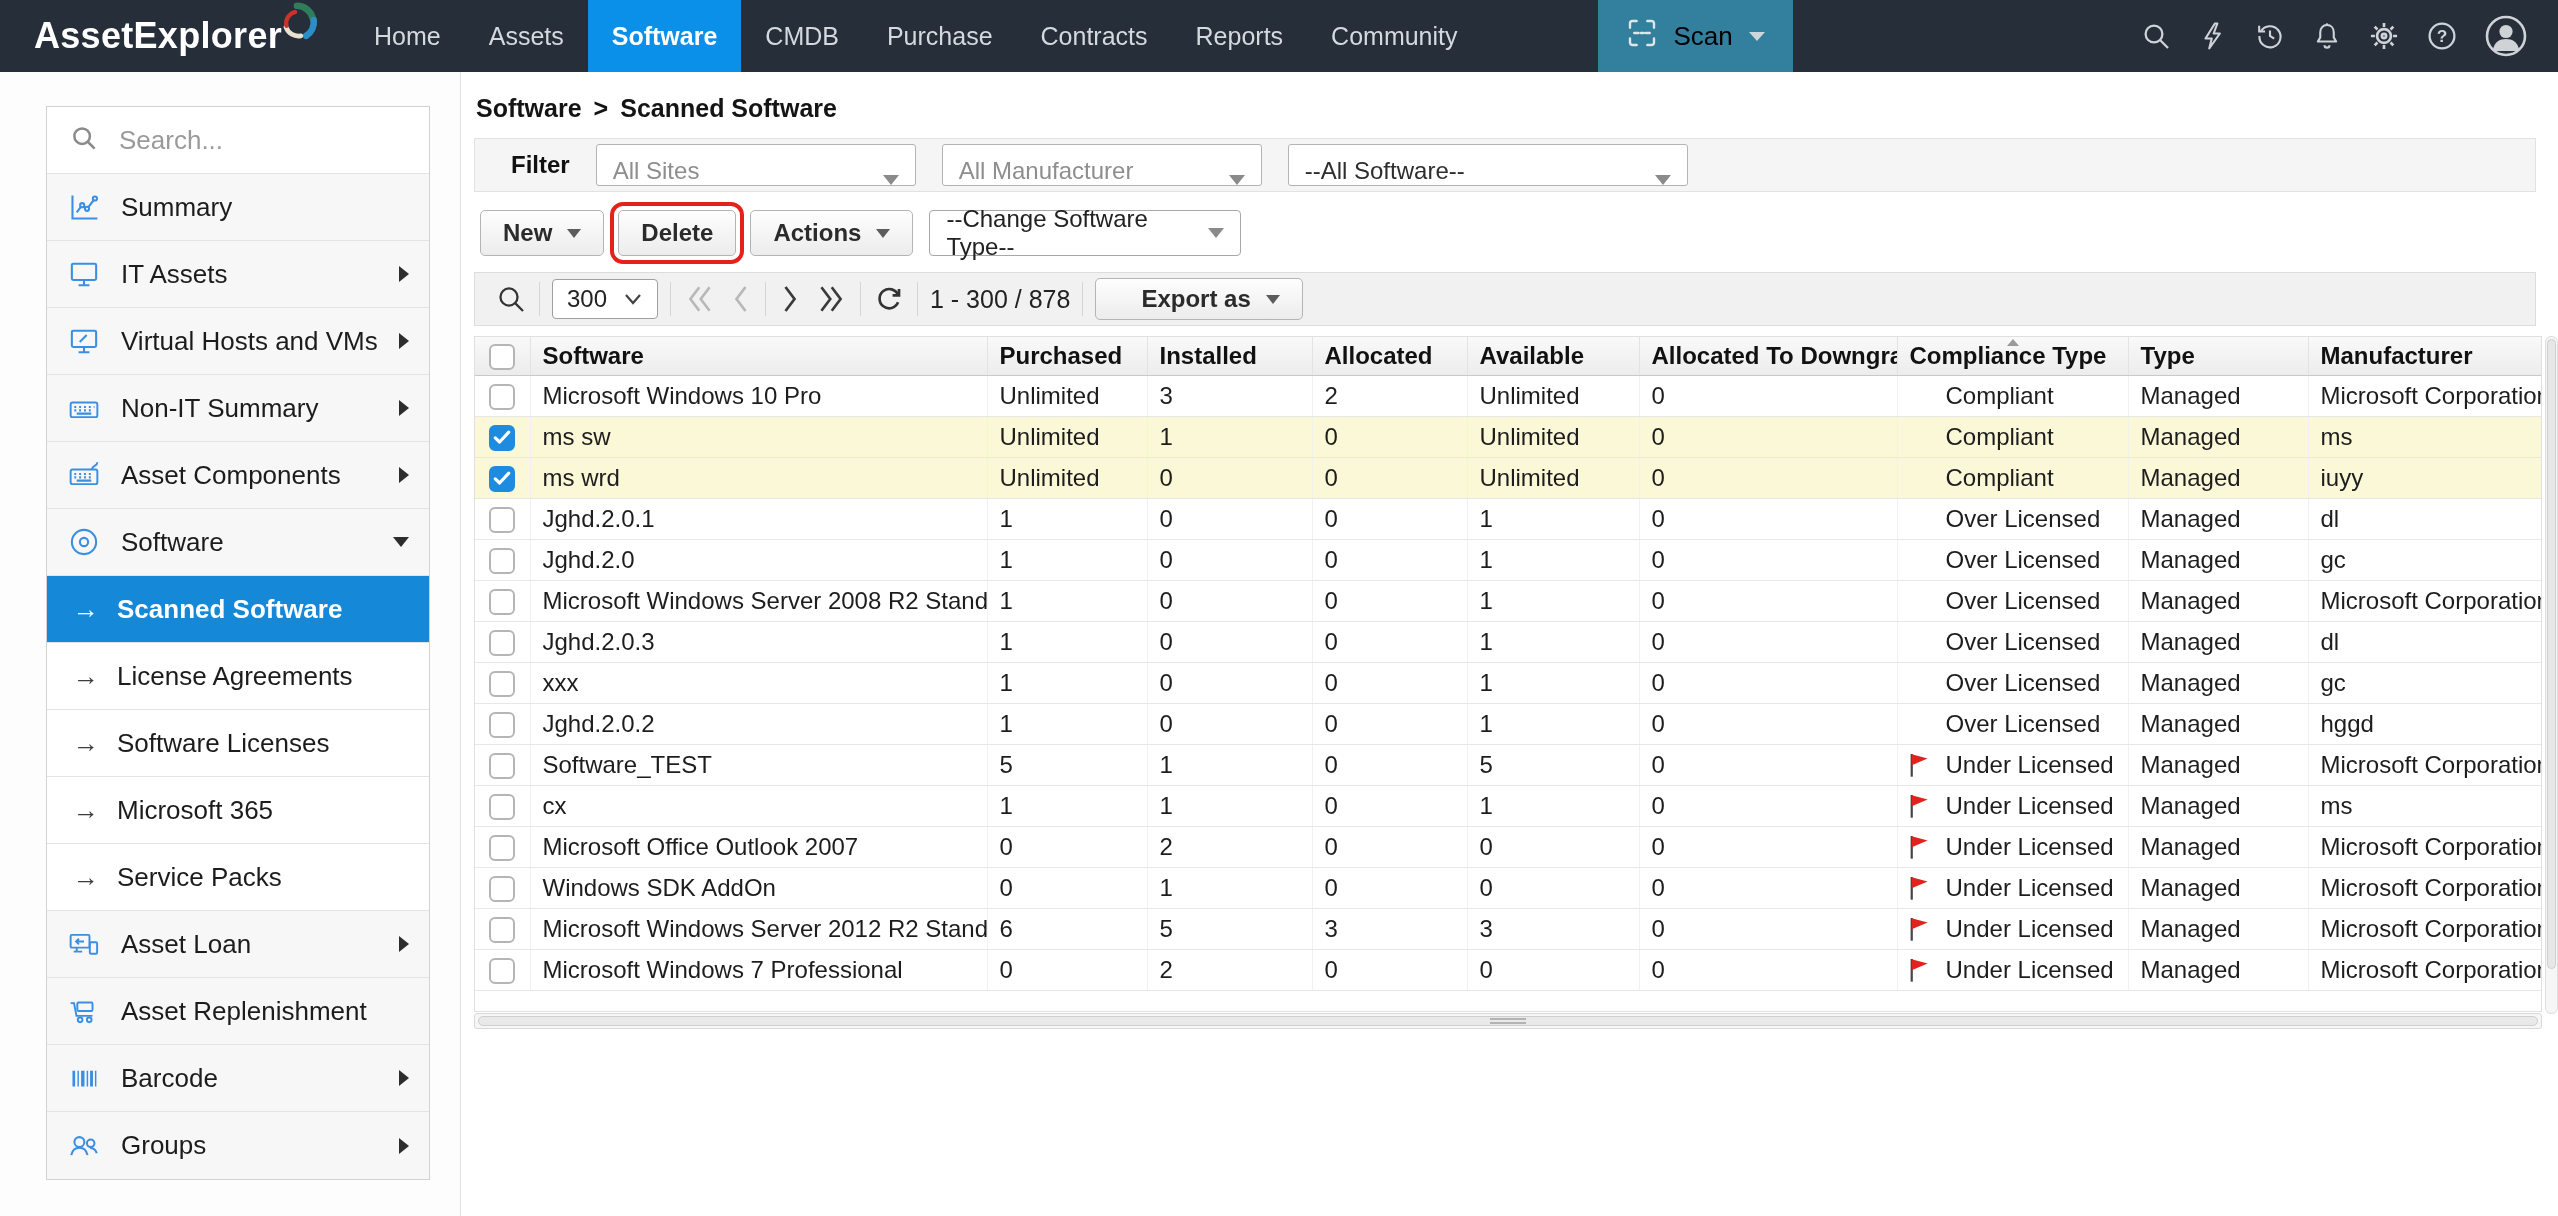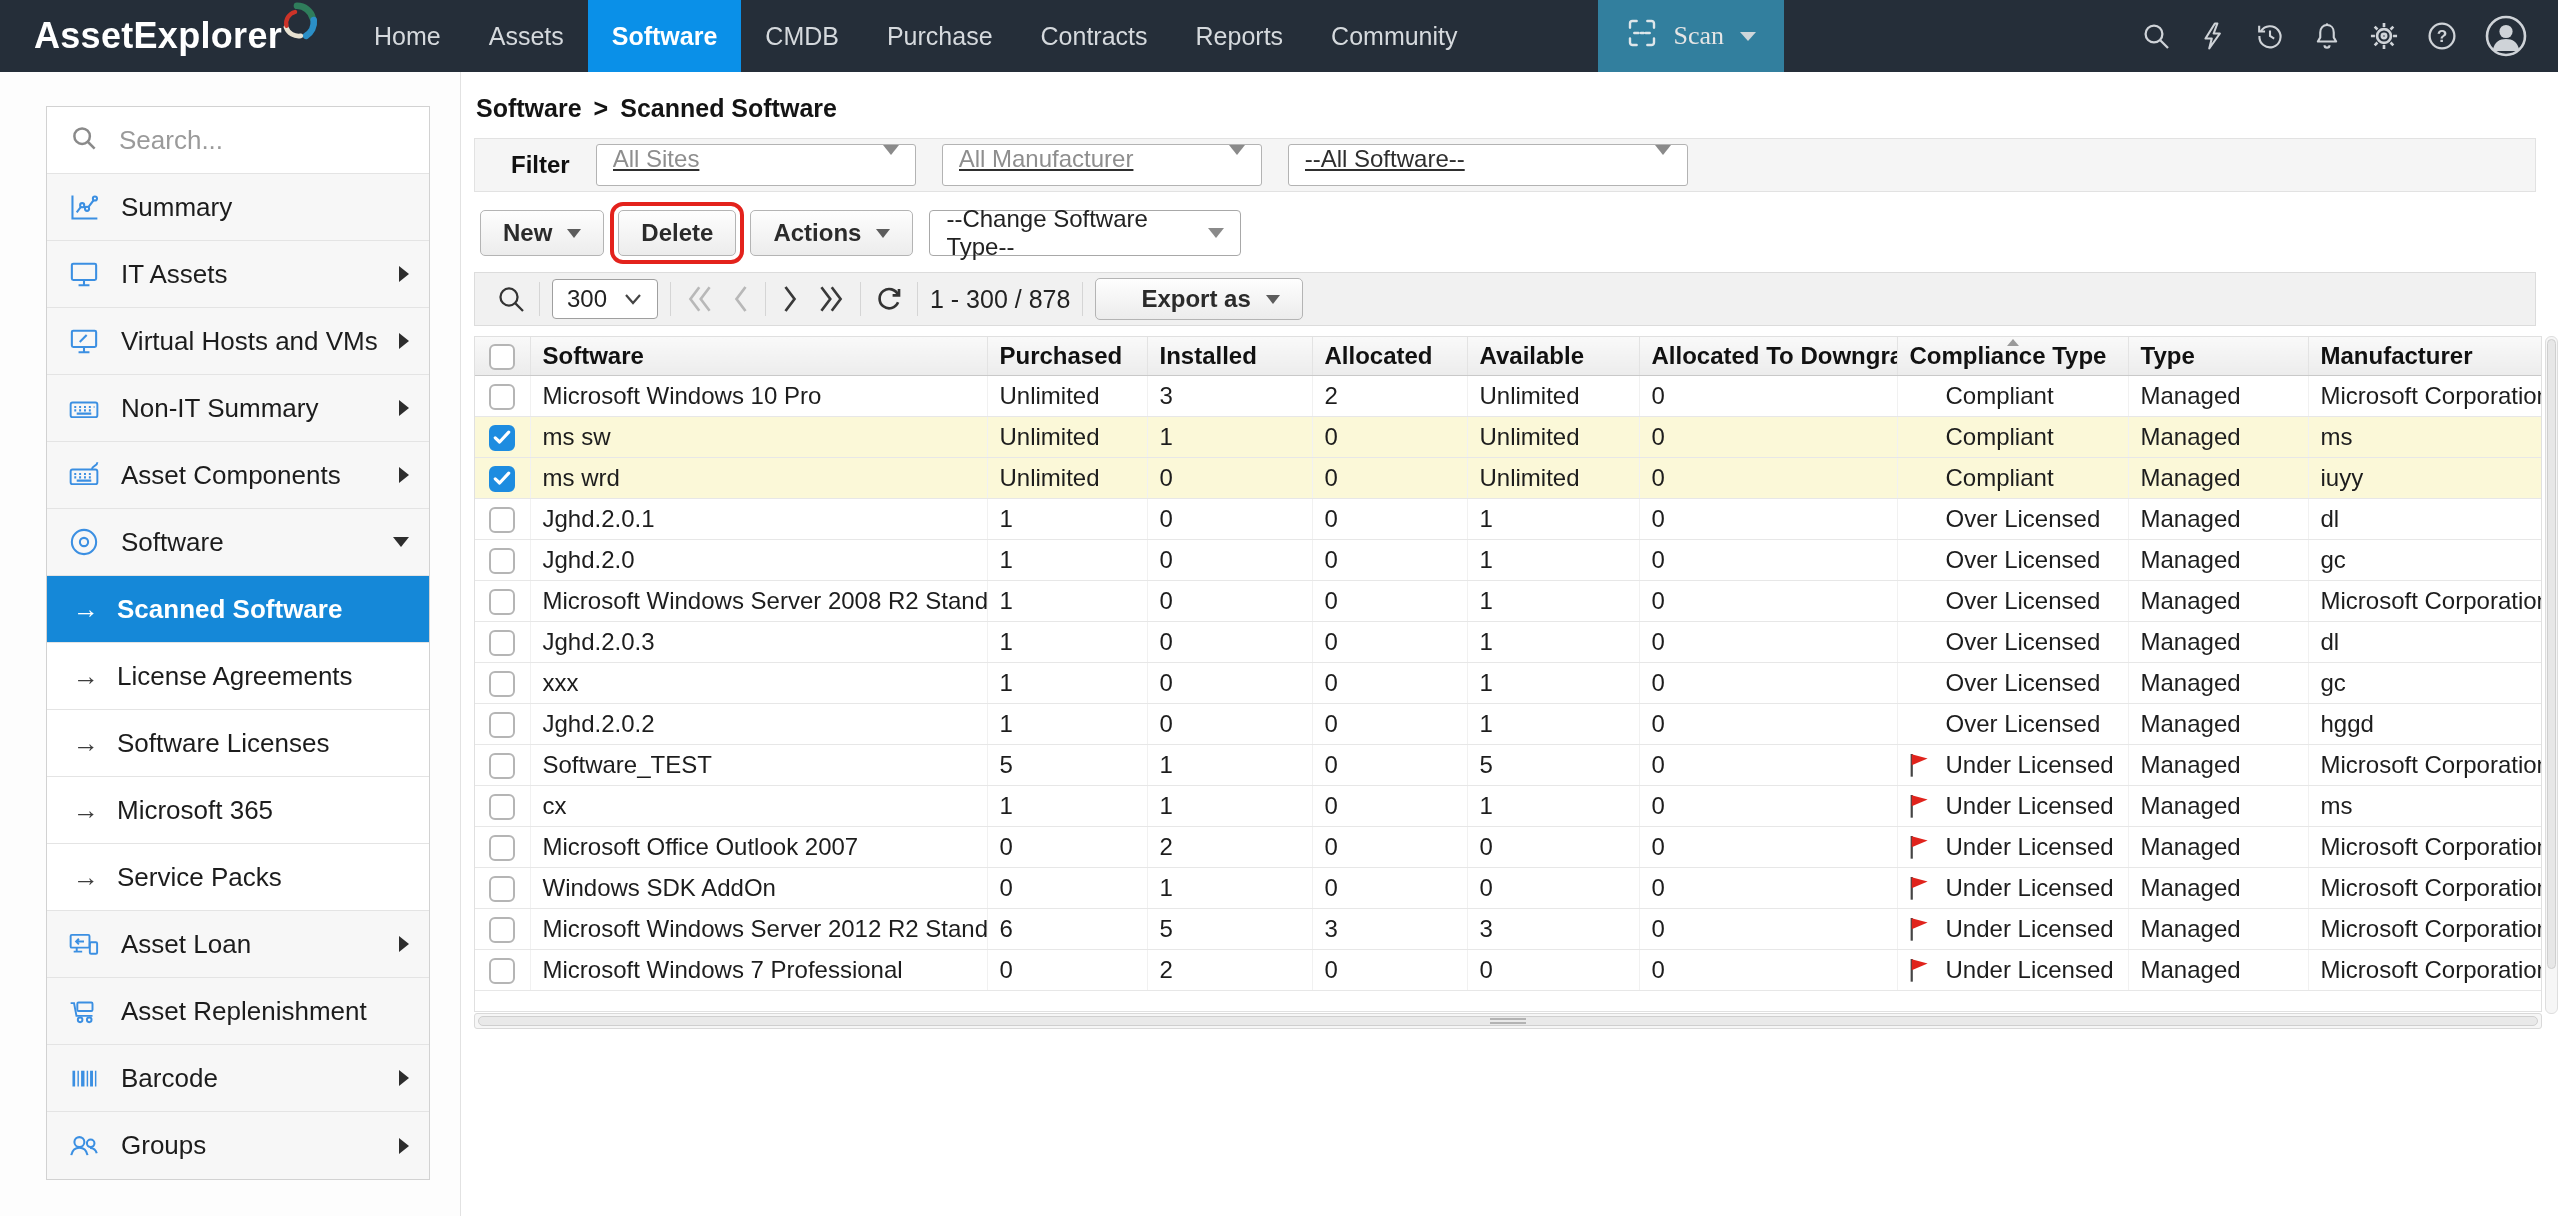--- a/index.html
+++ b/index.html
@@ -8,21 +8,21 @@
   body { font-family: "Liberation Sans", "DejaVu Sans", sans-serif; background:#fff; color:#1d1d1d; }
 
   
   .topbar { height:72px; background:#252e39; display:flex; align-items:stretch; }
   .logo { display:flex; align-items:center; margin-left:34px; position:relative; }
   .logo-text { color:#fff; font-size:36px; font-weight:700; letter-spacing:.3px; }
   .logo-swirl { position:relative; top:-12px; left:-6px; }
   .nav { display:flex; margin-left:26px; }
   .nav-item { padding:0 24px; display:flex; align-items:center; font-size:25px; color:#d5d9dd; cursor:pointer; white-space:nowrap; }
   .nav-item.active { background:#0a90e8; color:#fff; font-weight:700; }
-  .scan-button { margin-left:116px; background:#327f9e; color:#e5e5e5; display:flex; align-items:center; gap:16px; padding:0 28px; font-size:26px; cursor:pointer;font-family:Liberation Serif, serif; }
+  .scan-button { margin-left:116px; background:#327f9e; color:#000000; display:flex; align-items:center; gap:16px; padding:0 28px; font-size:26px; cursor:pointer; }
   .caret-down { width:0; height:0; border-left:8px solid transparent; border-right:8px solid transparent; border-top:9px solid #cfd6da; }
   .topicons { margin-left:auto; display:flex; align-items:center; gap:26px; margin-right:30px; }
   .topicon { display:inline-flex; cursor:pointer; }
 
   
   .page { display:flex; height:1144px; }
   .sidebar { width:463px; border-right:1px solid #e2e2e2; background:#fdfdfd; }
   .menubox { margin:34px 30px 0 46px; border:1px solid #d2d2d2; background:#fff; }
   .srow { height:67px; display:flex; align-items:center; border-bottom:1px solid #e4e4e4; cursor:pointer; }
   .srow:last-child { border-bottom:none; }
@@ -41,21 +41,21 @@
   .tri-down { width:0;height:0;border-left:8px solid transparent;border-right:8px solid transparent;border-top:10px solid #2d2d2d; }
 
   .main { flex:1; padding-left:13px; background:#fff; }
 
   
   .breadcrumb { margin:22px 0 0 2px; font-size:25px; font-weight:600; color:#141414; display:flex; gap:12px; align-items:center; }
 
   
   .filterbar { margin-top:15px; height:54px; width:2062px; background:#f5f5f5; border:1px solid #e2e2e2; display:flex; align-items:center; padding-left:36px; gap:26px; }
   .filterbar .flabel { font-size:24px; font-weight:700; color:#111; }
-  .fselect { height:42px; background:#fff; border:1px solid #b3b3b3; border-radius:3px; display:flex; align-items:flex-start; padding:0 16px; font-size:24px; color:#2e2e2e; cursor:pointer;text-decoration:underline; }
+  .fselect { height:42px; background:#fff; border:1px solid #b3b3b3; border-radius:3px; display:flex; align-items:flex-end; padding:0 16px; font-size:24px; color:#2e2e2e; cursor:pointer; }
   .fselect .val { flex:1; overflow:hidden; white-space:nowrap; }
   .fselect.muted .val { color:#8e8e8e; }
   .fselect .fcaret { width:0;height:0;border-left:8px solid transparent;border-right:8px solid transparent;border-top:10px solid #8a8a8a; margin-left:14px; }
   .dd1 { width:320px; } .dd2 { width:320px; } .dd3 { width:400px; }
 
   
   .toolbar { margin-top:16px; height:50px; display:flex; align-items:center; gap:6px; padding-left:6px; }
   .btn { height:46px; display:inline-flex; align-items:center; gap:15px; padding:0 22px; font-size:24px; font-weight:600; color:#2b2b2b; background:linear-gradient(#fefefe,#ececec); border:1px solid #b4b4b4; border-radius:5px; cursor:pointer; }
   .btn .bcaret { width:0;height:0;border-left:7px solid transparent;border-right:7px solid transparent;border-top:9px solid #5c5c5c; }
   .btn-delete { outline:4px solid #e3221c; outline-offset:4px; margin:0 8px; }

